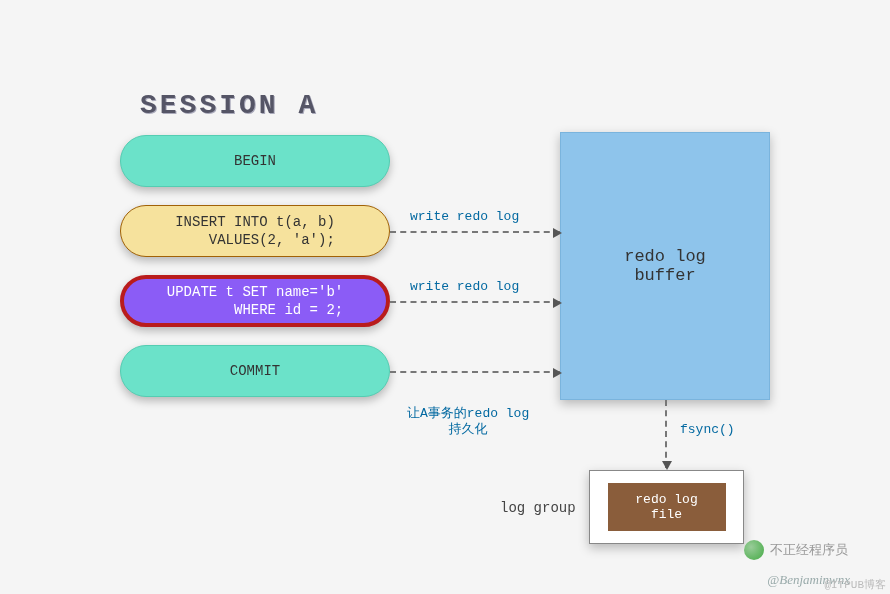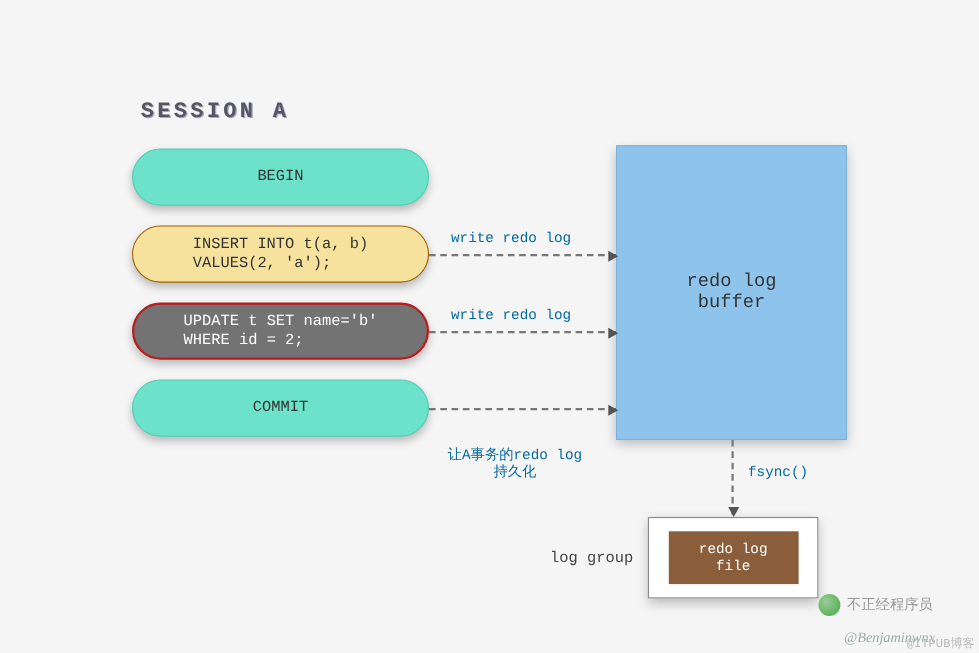--- a/index.html
+++ b/index.html
@@ -11,47 +11,47 @@
       position: relative;
       overflow: hidden;
     }
     .canvas {
       position: relative;
       width: 100%;
       height: 100%;
     }
     .title {
       position: absolute;
-      left: 128px;
+      left: 140px;
       top: 90px;
-      font-size: 20px;
+      font-size: 28px;
       font-weight: bold;
       letter-spacing: 3px;
       color: #556;
       font-family: "Comic Sans MS", "Courier New", monospace;
       text-shadow: 1px 1px 0 #aab;
     }
     .pill {
       position: absolute;
       width: 270px;
       height: 52px;
       border-radius: 26px;
       display: flex;
       align-items: center;
       justify-content: center;
-      text-align: left;
+      text-align: right;
       font-size: 14px;
       color: #333;
       box-shadow: 0 4px 8px rgba(0,0,0,0.25);
       line-height: 1.3;
       white-space: pre-line;
     }
     .pill.teal { background: #6be2c9; border: 1px solid #54cdb2;}
     .pill.yellow { background: #f6e29d; border: 1px solid #a16207;}
-    .pill.dkteal { background: #737373; color: #fff; border: 2px solid #b91c1c;}
+    .pill.dkteal { background: #8b5cf6; color: #fff; border: 4px solid #b91c1c;}
     .buffer-box {
       position: absolute;
       left: 560px;
       top: 132px;
       width: 210px;
       height: 268px;
       background: #8ec4eb;
       border: 1px solid #7ab4dd;
       box-shadow: 0 4px 10px rgba(0,0,0,0.25);
       display: flex;

